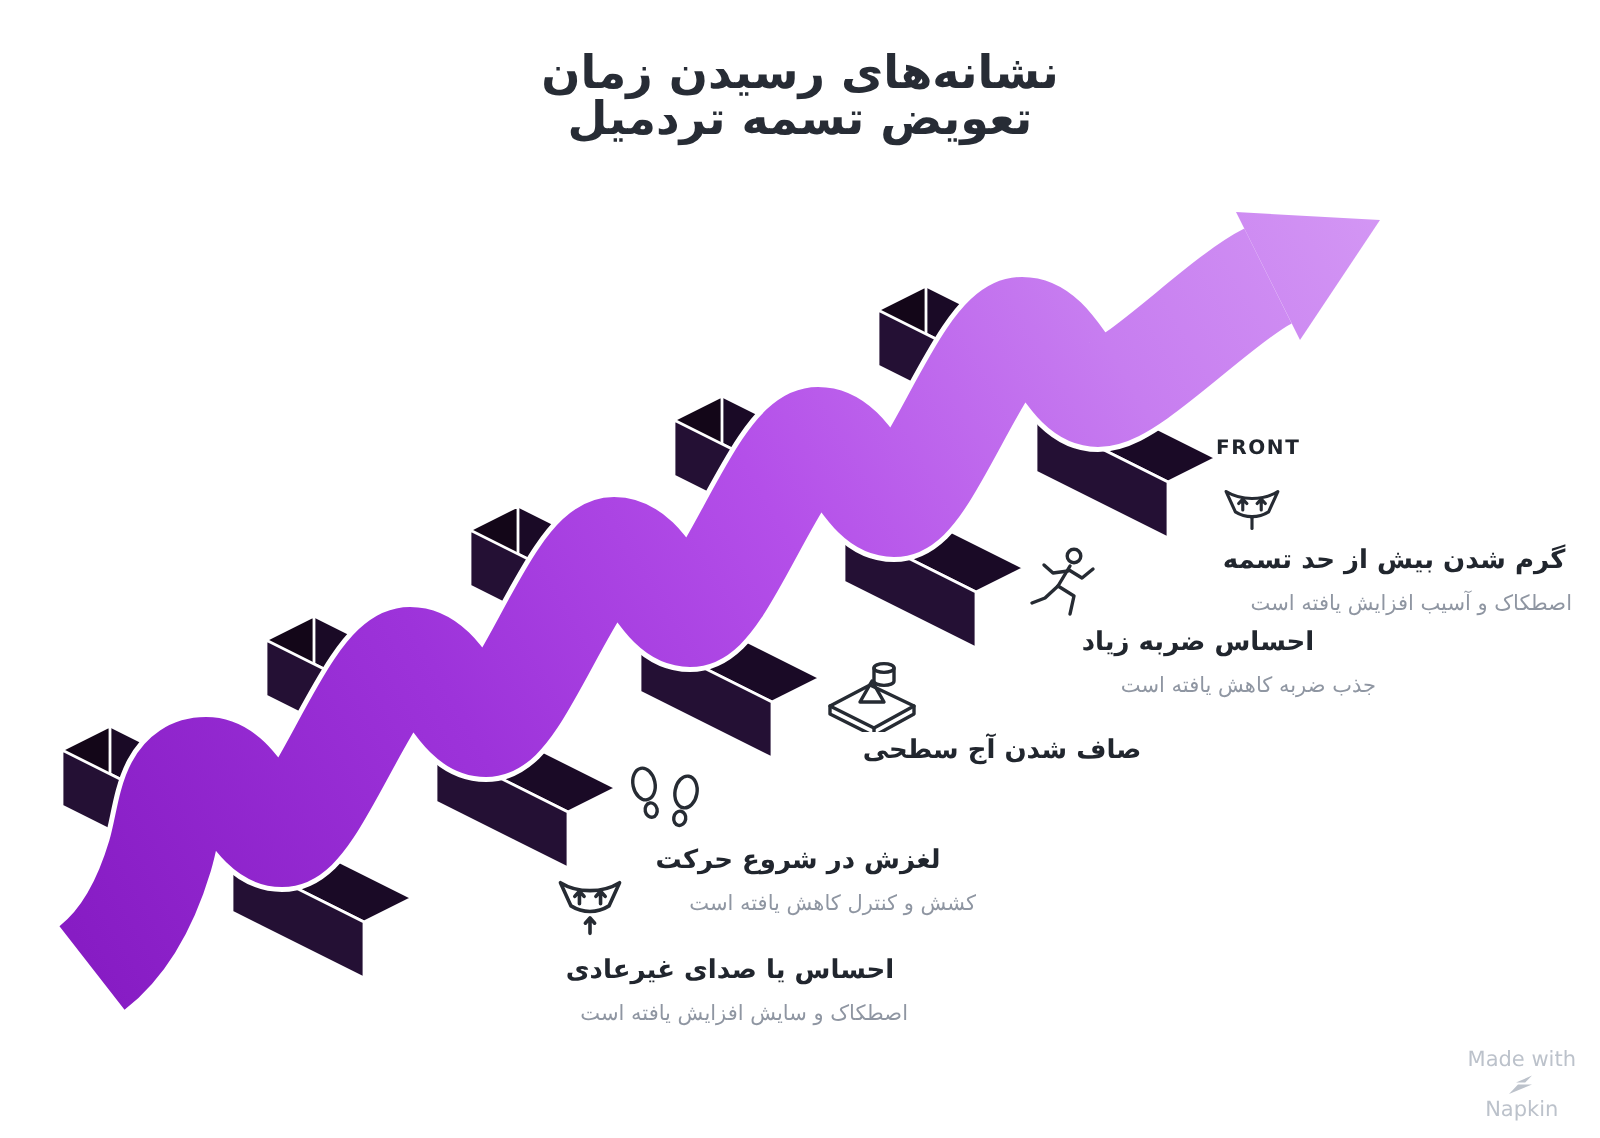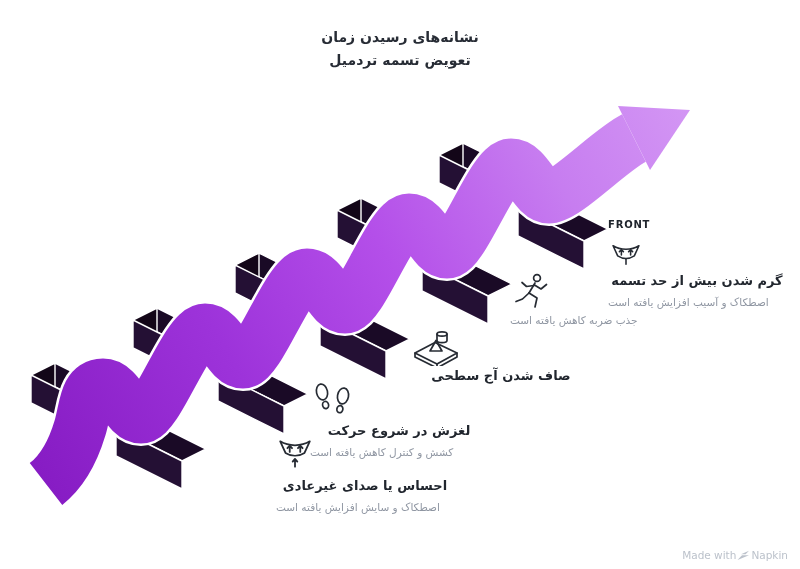--- a/index.html
+++ b/index.html
@@ -3,34 +3,34 @@
 <meta charset="utf-8">
 <style>
   html,body{margin:0;padding:0;background:#ffffff;}
   .stage{
     position:relative;width:800px;height:569px;background:#ffffff;overflow:hidden;
     font-family:"DejaVu Sans","Liberation Sans",sans-serif;
   }
   .scene{position:absolute;left:0;top:0;width:800px;height:569px;}
   .main-title{
     position:absolute;top:26px;left:0;right:0;text-align:center;
-    font-size:14px;font-weight:bold;color:#272c35;line-height:23px;direction:rtl;
+    font-size:23px;font-weight:bold;color:#272c35;line-height:23px;direction:rtl;
   }
   .ms{position:absolute;width:178px;direction:rtl;text-align:left;}
   .ms .icon{height:38px;margin-bottom:3px;direction:ltr;}
   .ms .front-label{
     font-size:10px;font-weight:bold;letter-spacing:.8px;color:#20252d;
     direction:ltr;margin-bottom:13px;
   }
   .ms .icon.small{height:26px;}
   .ms .ms-title{font-size:13px;font-weight:bold;color:#21262e;line-height:17px;margin-bottom:6px;text-align:center;}
-  .ms .ms-sub{font-size:10.5px;color:#8f96a2;line-height:14px;}
+  .ms .ms-sub{font-size:10.5px;color:#8f96a2;line-height:14px;text-align:right;}
   .footer{
     position:absolute;right:12px;bottom:8px;font-size:10.5px;color:#bcc2cb;
-    display:flex;align-items:center;gap:1px;
+    display:flex;align-items:center;gap:1px;flex-direction:column;
   }
   .ic{stroke:#262b33;stroke-width:1.7;fill:none;stroke-linecap:round;stroke-linejoin:round;}
   .rod{stroke:#ffffff;stroke-width:1.4;stroke-linejoin:round;}
 </style>
 </head>
 <body>
 
 <div class="stage">
 
   <svg class="scene" viewBox="0 0 800 569">
@@ -167,20 +167,21 @@
     <div class="icon">
       <svg width="46" height="40" viewBox="0 0 46 40" class="ic">
         <circle cx="27" cy="6" r="3.4"></circle>
         <path d="M25 11 L19 21"></path>
         <path d="M24.5 13 L31 17 L36.5 12.5"></path>
         <path d="M24 13.5 L16.5 14.5 L12 10.5"></path>
         <path d="M19 21 L27 26 L25 35"></path>
         <path d="M19 21 L12.5 27 L6 29.5"></path>
       </svg>
     </div>
+    <div class="ms-title">احساس ضربه زیاد</div>
     <div class="ms-sub">جذب ضربه کاهش یافته است</div>
   </div>
 
   <div class="ms" style="left:608px;top:219px">
     <div class="front-label">FRONT</div>
     <div class="icon small">
       <svg width="36" height="24" viewBox="0 0 36 26" class="ic">
         <path d="M4 3 C 12 8 24 8 32 3 L27 14 C 21.5 17.5 14.5 17.5 9 14 Z"></path>
         <path d="M13 13 V7.5 M10.8 9.5 L13 7 L15.2 9.5"></path>
         <path d="M23 13 V7.5 M20.8 9.5 L23 7 L25.2 9.5"></path>

